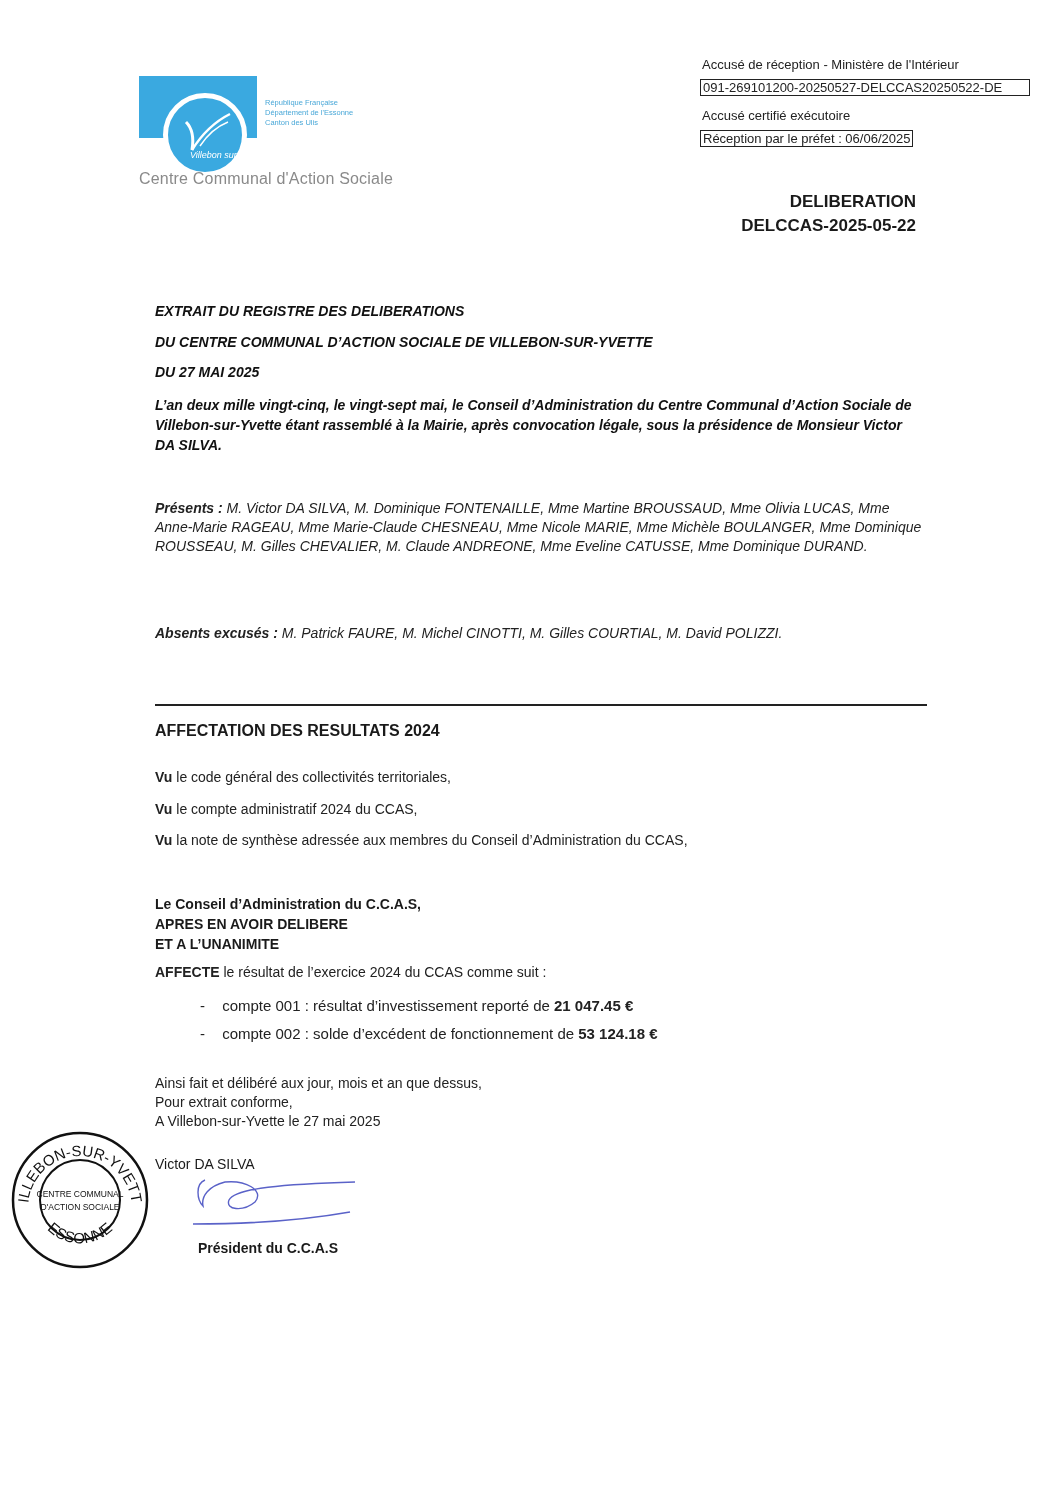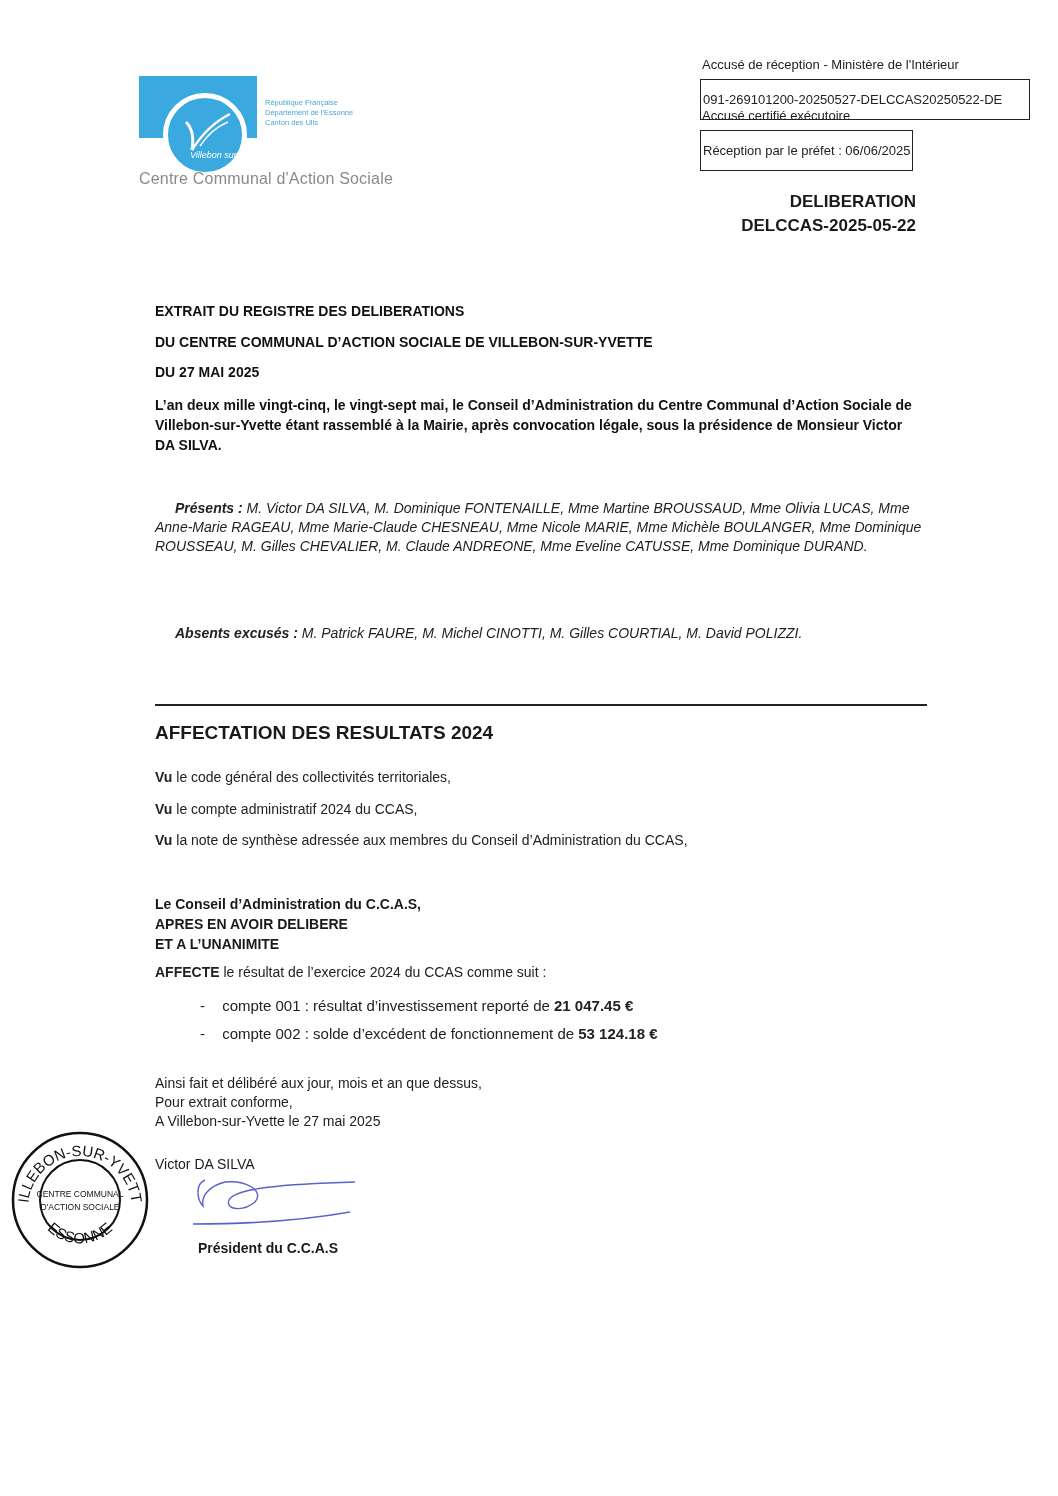--- a/index.html
+++ b/index.html
@@ -10,45 +10,45 @@
   
   .logo-rect { left: 139px; top: 76px; width: 118px; height: 62px; background: #3aa9e0; }
   .logo-circle { left: 168px; top: 98px; width: 74px; height: 74px; border-radius: 50%;
                  background: #3aa9e0; border: 5px solid #fff; box-sizing: content-box; margin-left:-5px; margin-top:-5px; }
   .logo-v { left: 178px; top: 110px; width: 60px; height: 50px; }
   .logo-info { left: 265px; top: 98px; font-size: 7.5px; line-height: 10px; color: #4aa8d8; }
   .logo-caption { left: 139px; top: 170px; font-size: 16px; color: #8a8a8a; letter-spacing: 0.2px; }
 
   
   .ack-line { left: 690px; font-size: 13px; color: #222; font-family: "Liberation Sans", sans-serif; margin-left: 12px; }
-  .ack-box { border: 1px solid #222; padding: 12px 2px; }
+  .ack-box { border: 1px solid #222; padding: 0 2px; }
   .ack1 { top: 57px; }
   .ack2 { top: 79px; left: 688px; width: 324px; white-space: nowrap; overflow: hidden; }
   .ack3 { top: 108px; }
   .ack4 { top: 130px; left: 688px; }
 
   
   .delib { right: 142px; text-align: right; font-weight: bold; font-size: 17px; color: #1a1a1a; }
   .delib1 { top: 192px; }
   .delib2 { top: 216px; }
 
-  .it { font-weight: bold; font-size: 14px; color: #111; }
+  .it { font-style: italic; font-weight: bold; font-size: 14px; color: #111; }
   .hdr1 { left: 155px; top: 303px; }
   .hdr2 { left: 155px; top: 334px; }
   .hdr3 { left: 155px; top: 364px; }
   .intro { left: 155px; top: 395px; width: 770px; line-height: 20px; }
 
   .list { left: 155px; width: 770px; font-style: italic; font-size: 14px; line-height: 19px; color: #222; }
-  .list b { font-weight: bold; margin-left: 20px; }
+  .list b { font-weight: bold; }
   .present { top: 499px; }
   .absent { top: 624px; }
 
   .rule { left: 155px; top: 704px; width: 772px; height: 2px; background: #222; }
 
-  .section-title { left: 155px; top: 722px; font-weight: bold; font-size: 19px; color: #1a1a1a; }
+  .section-title { left: 155px; top: 722px; font-weight: bold; font-size: 16px; color: #1a1a1a; }
   .vu { left: 155px; font-size: 14px; color: #222; }
   .vu b { font-weight: bold; }
   .vu1 { top: 769px; }
   .vu2 { top: 801px; }
   .vu3 { top: 832px; }
 
   .council { left: 155px; top: 894px; font-weight: bold; font-size: 14px; line-height: 20px; color: #1a1a1a; }
   .affecte { left: 155px; top: 964px; font-size: 14px; color: #222; }
   .affecte b { font-weight: bold; text-align: right; }
   .bullet { left: 200px; font-size: 15px; color: #222; }

